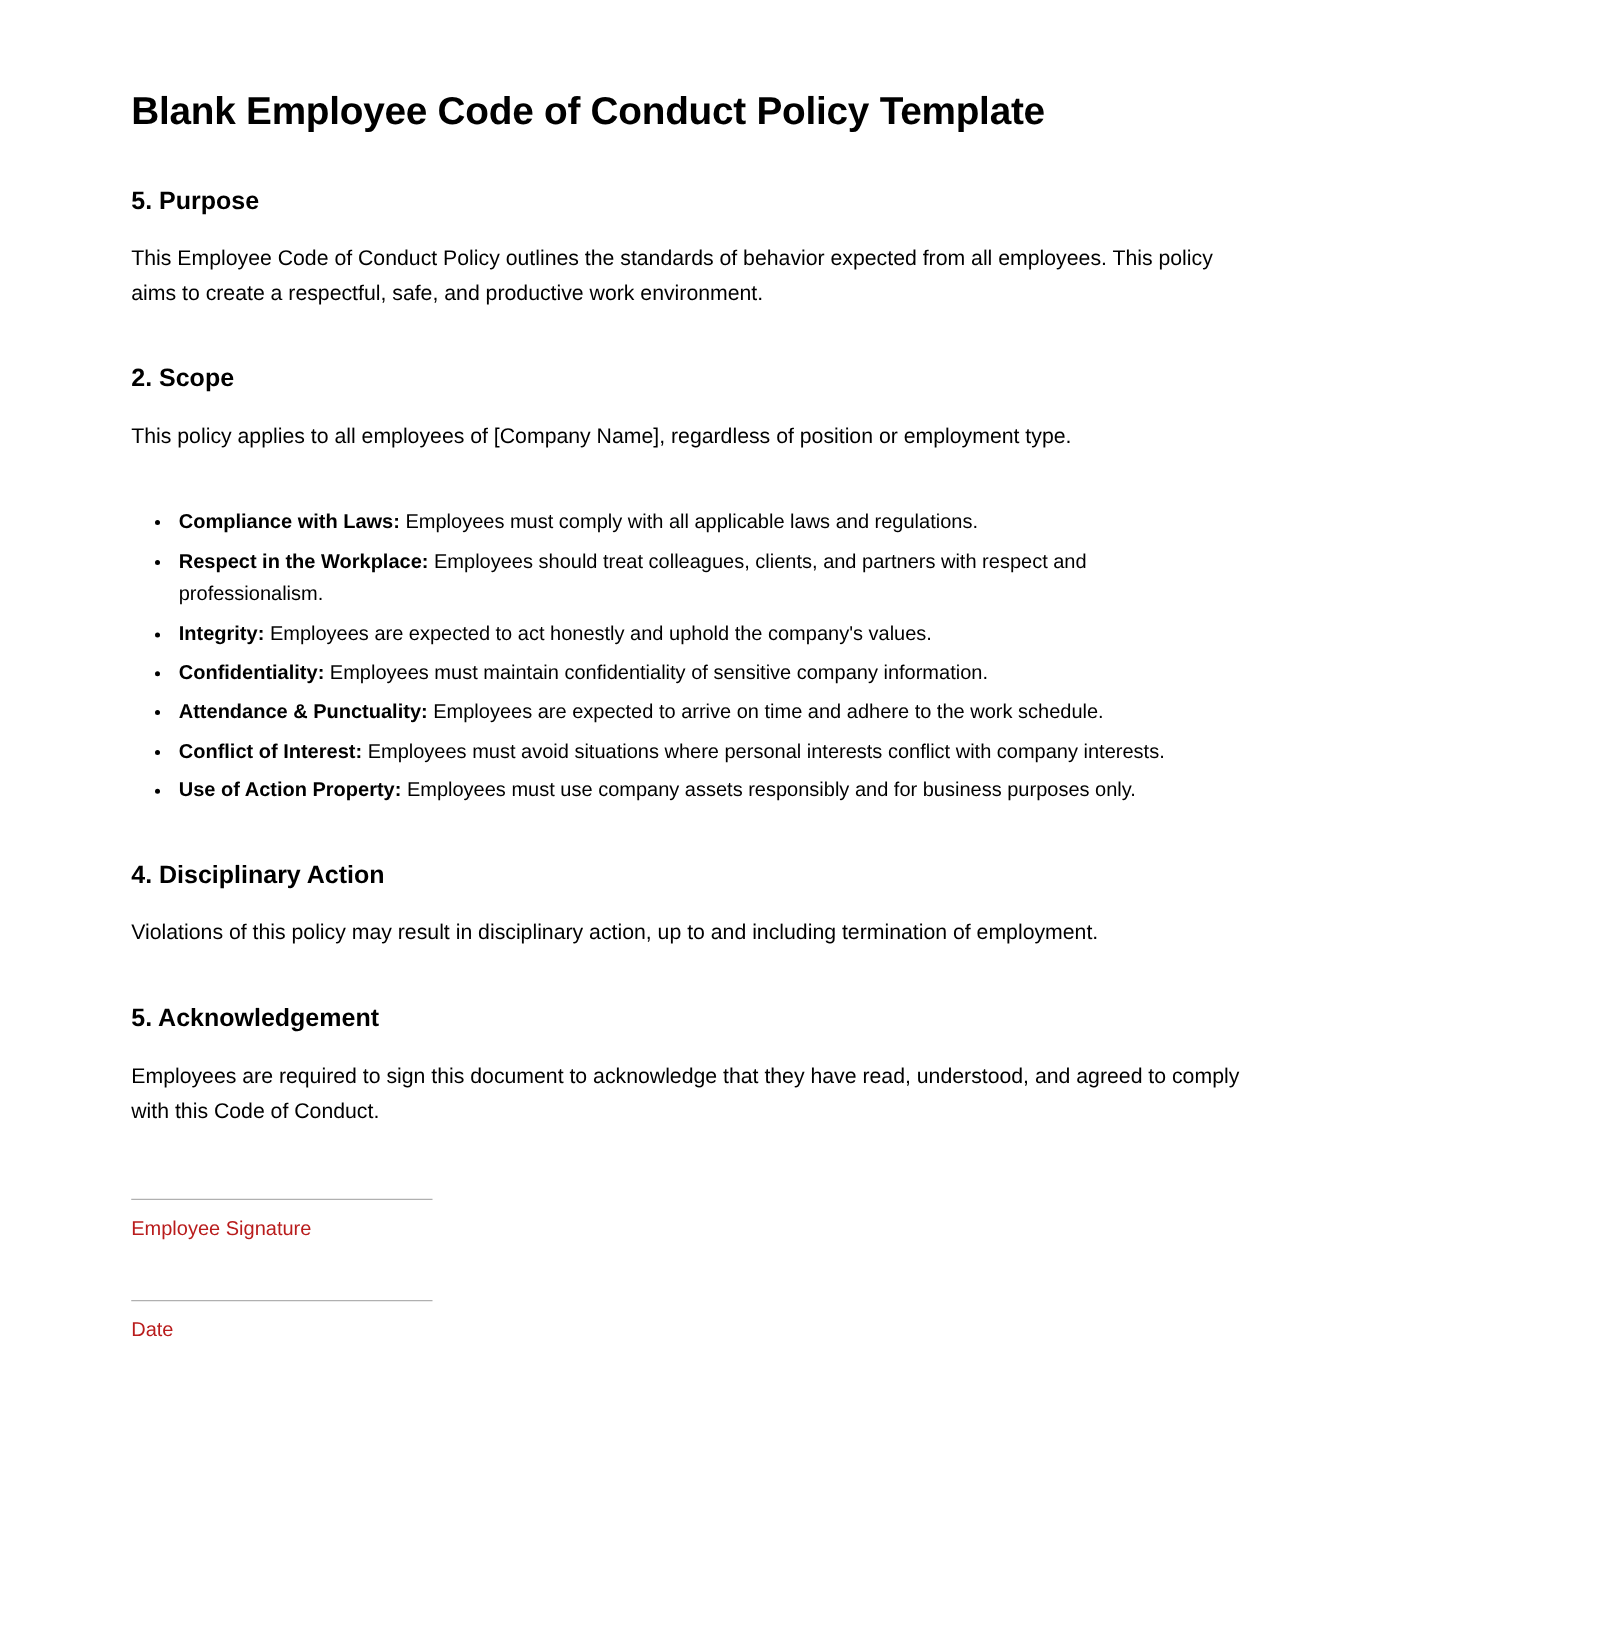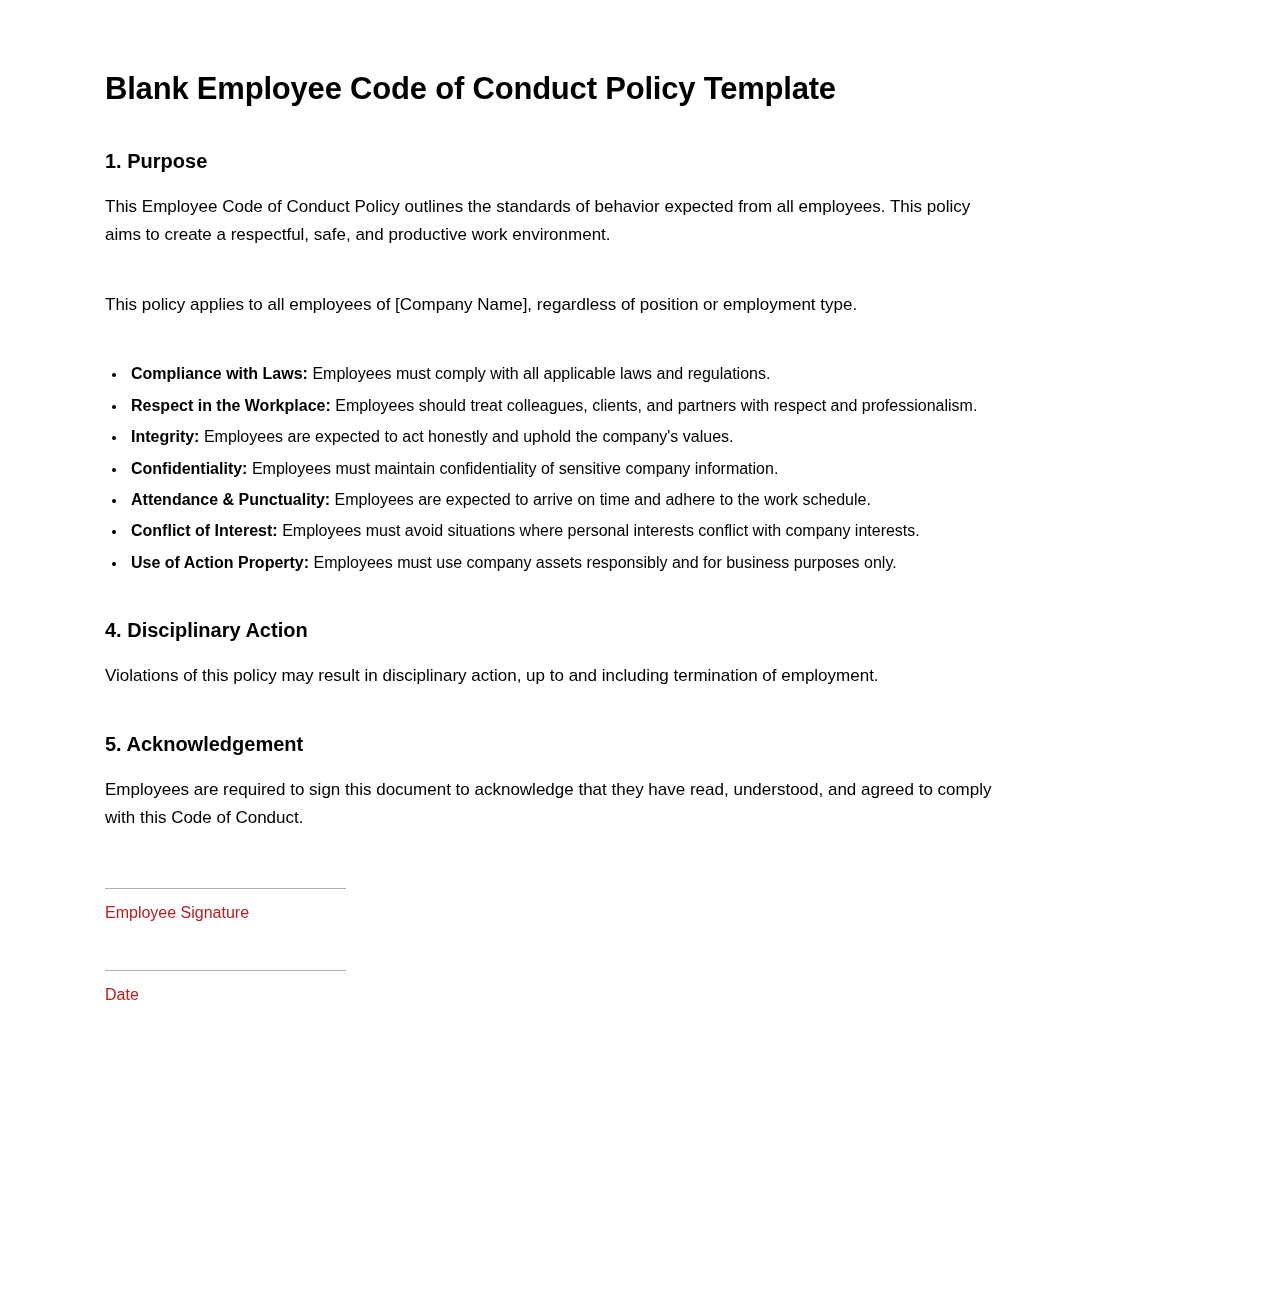--- a/index.html
+++ b/index.html
@@ -46,21 +46,21 @@
   .body-text {
     font-size: 17px;
     font-weight: normal;
     line-height: 1.65;
     margin: 0;
     color: #000000;
     max-width: 1065px;
   }
   ul.policy-list {
     list-style: disc;
-    margin: 0;
+    margin: 12px;
     padding: 0 0 0 22px;
   }
   ul.policy-list li {
     font-size: 16px;
     line-height: 1.65;
     margin: 0 0 5px 0;
     padding-left: 4px;
     color: #000000;
   }
   ul.policy-list li::marker {
@@ -94,25 +94,26 @@
   }
 </style>
 </head>
 <body>
 
 <div class="page">
 
   <h1 class="doc-title">Blank Employee Code of Conduct Policy Template</h1>
 
   <div class="section">
-    <h2 class="section-heading">1. Purpose</h2>
+    <h2 class="section-heading">5. Purpose</h2>
     <p class="body-text">This Employee Code of Conduct Policy outlines the standards of behavior expected from all employees. This policy aims to create a respectful, safe, and productive work environment.</p>
   </div>
 
   <div class="section">
+    <h2 class="section-heading">2. Scope</h2>
     <p class="body-text">This policy applies to all employees of [Company Name], regardless of position or employment type.</p>
   </div>
 
   <div class="section">
     <ul class="policy-list">
       <li>
         <span class="item-label">Compliance with Laws:</span>
         <span class="item-desc">Employees must comply with all applicable laws and regulations.</span>
       </li>
       <li>

